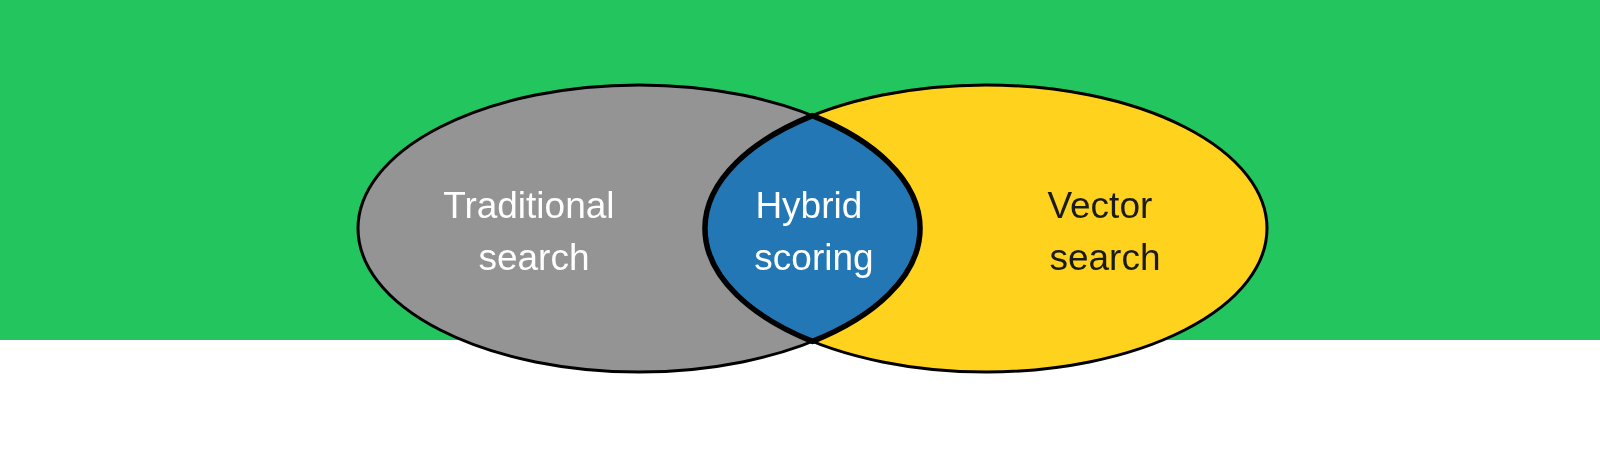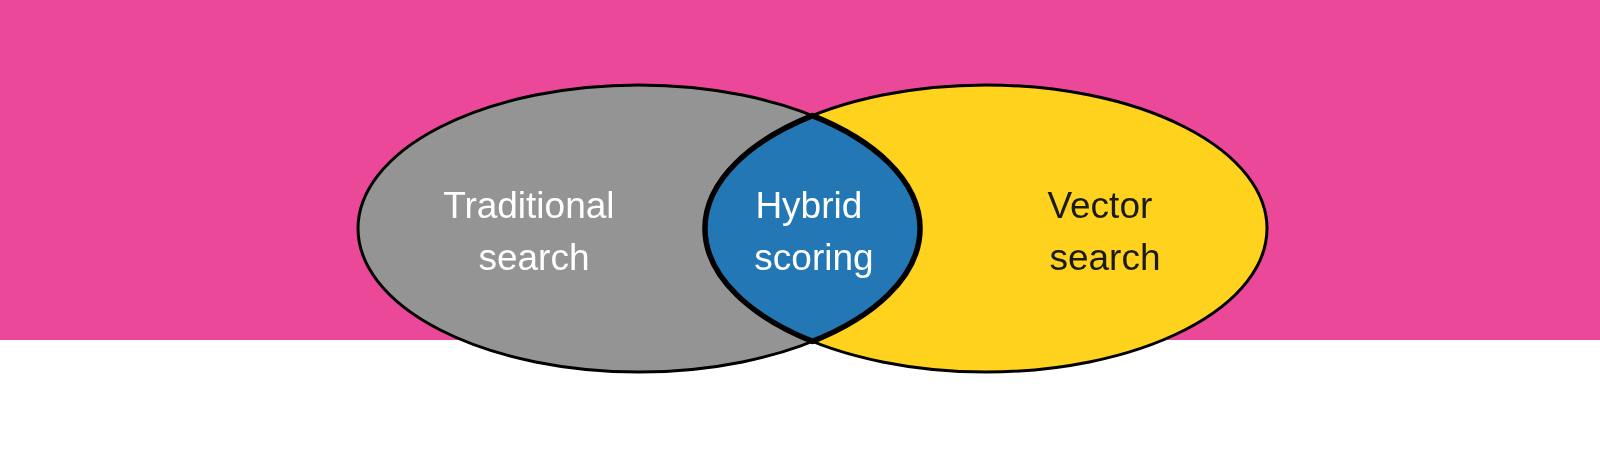--- a/index.html
+++ b/index.html
@@ -7,21 +7,21 @@
     padding: 0;
     width: 1600px;
     height: 456px;
     background: #ffffff;
     overflow: hidden;
   }
   .stage {
     position: relative;
     width: 1600px;
     height: 340px;
-    background: #ec4899;
+    background: #22c55e;
   }
   svg {
     display: block;
   }
   .ellipse-outline {
     stroke: #000000;
     stroke-width: 3;
   }
   .lens-outline {
     stroke: #000000;

